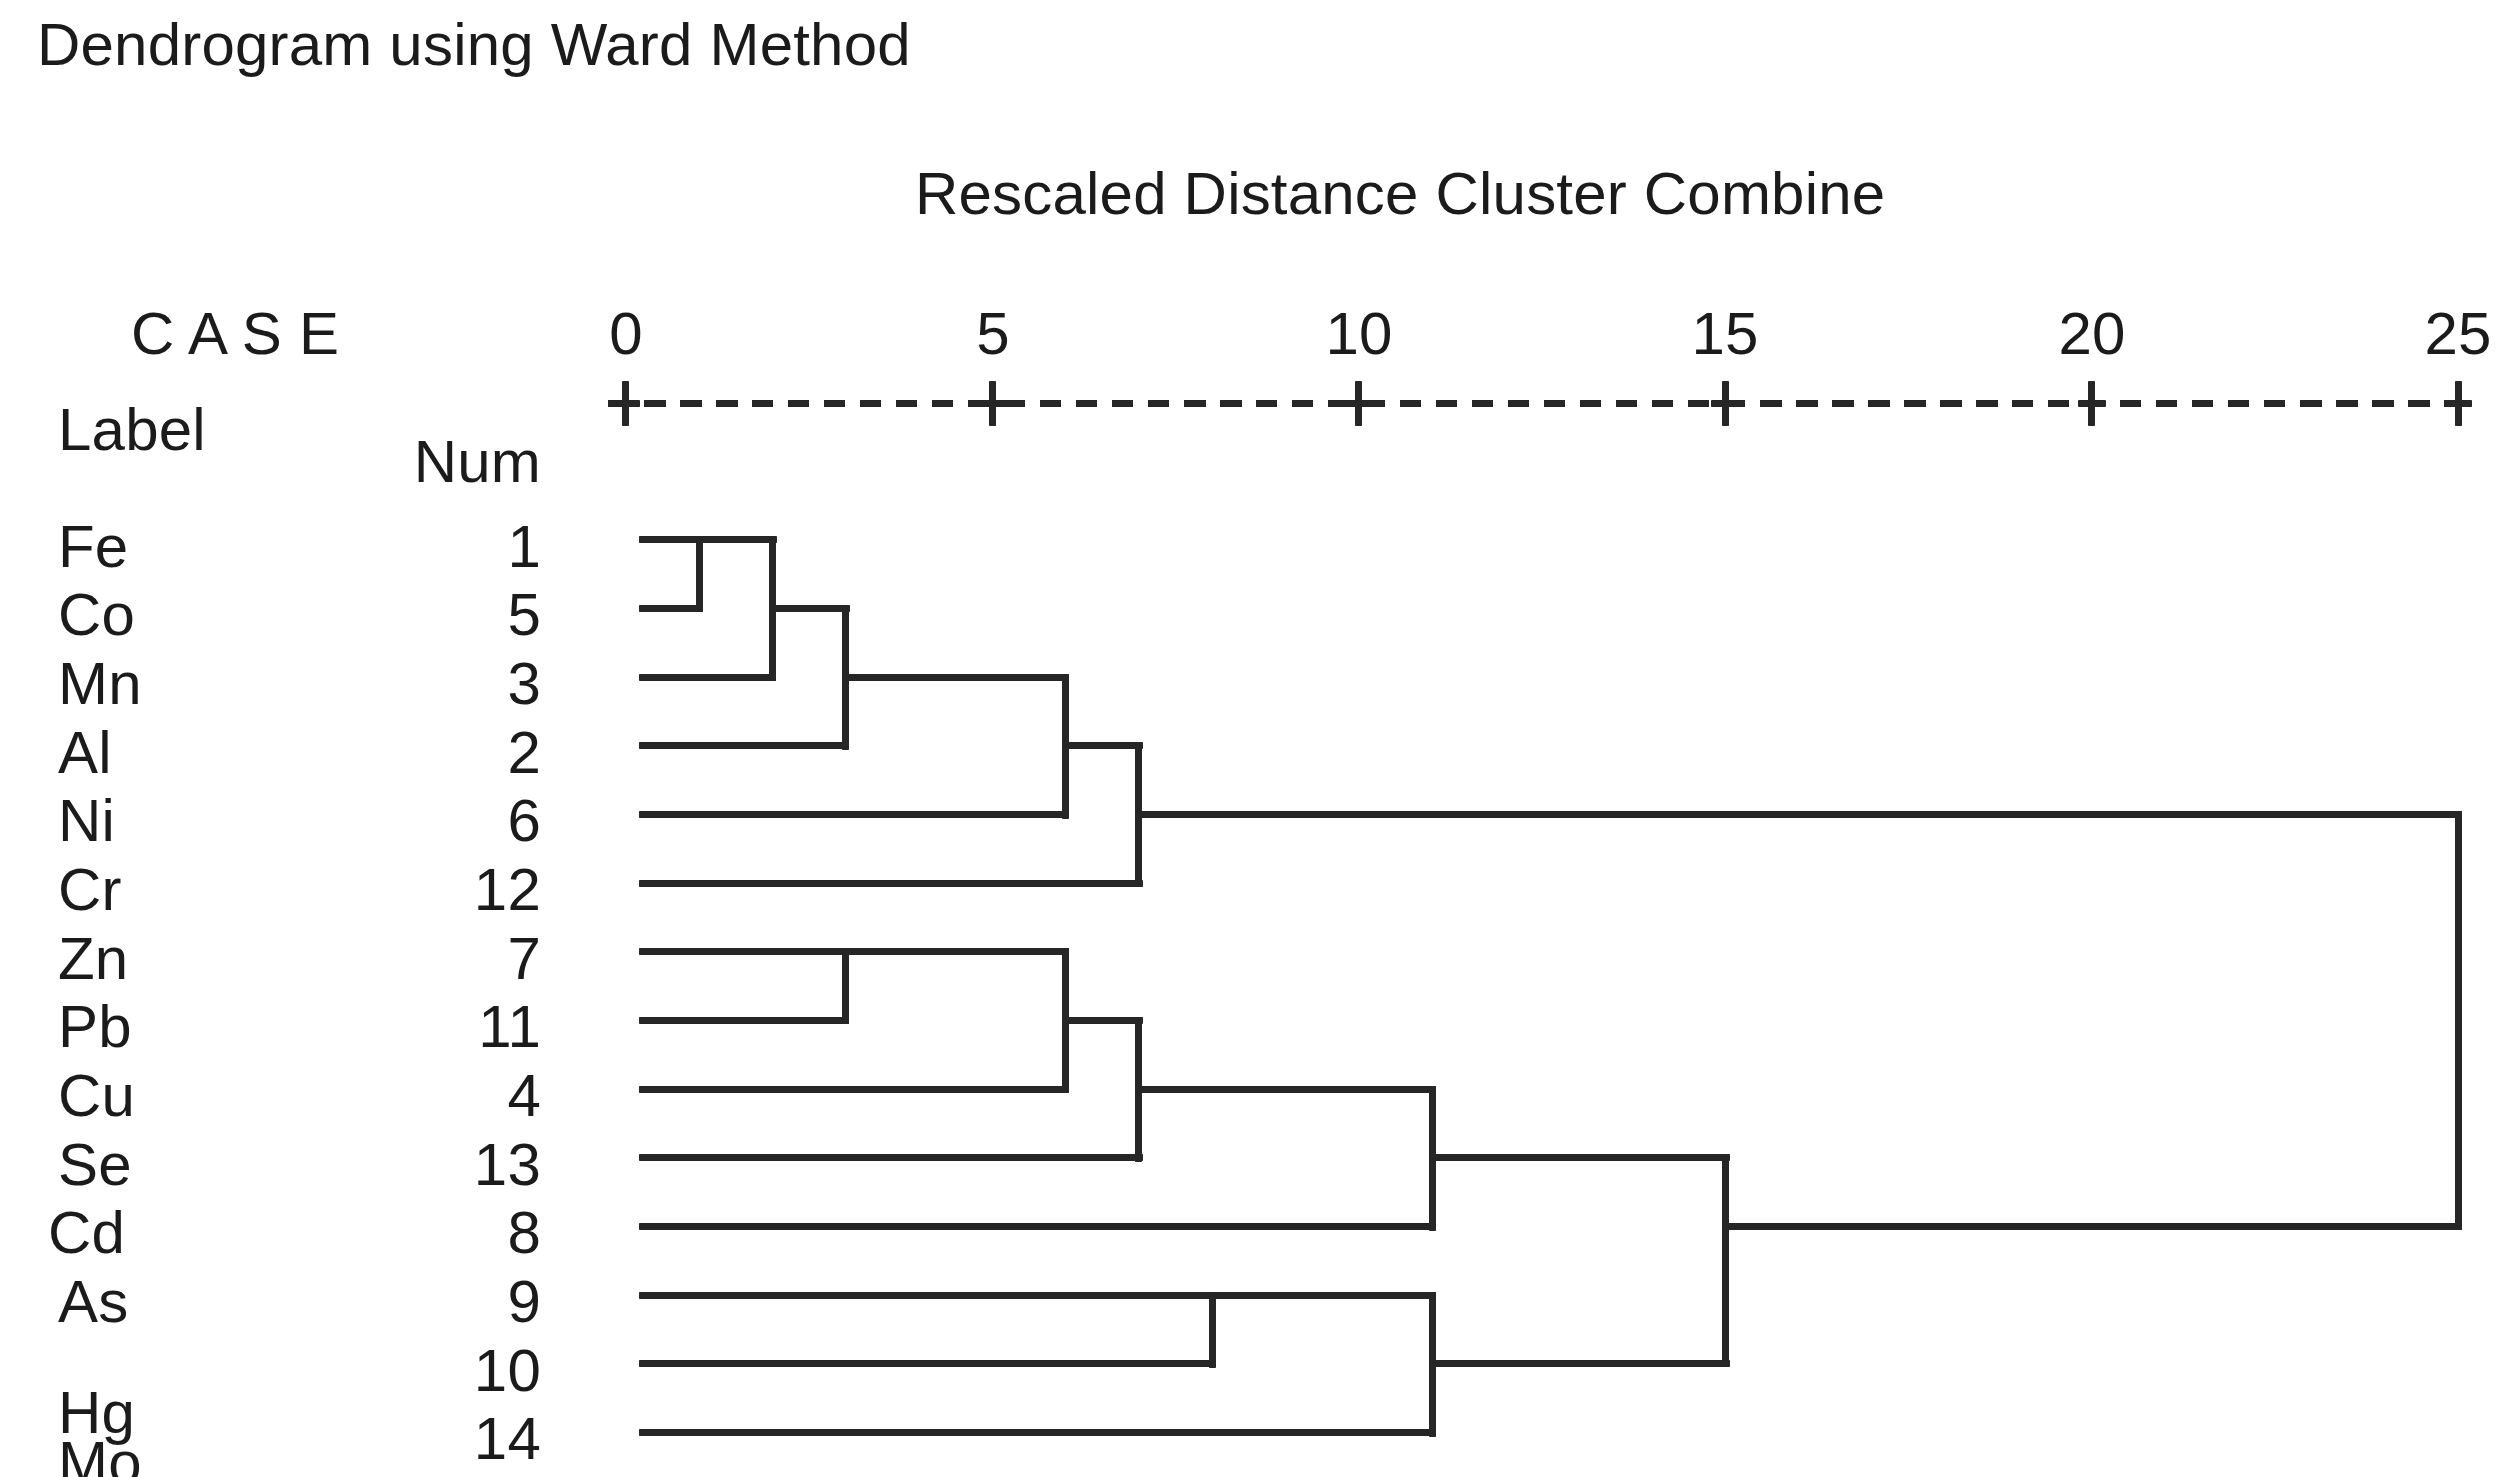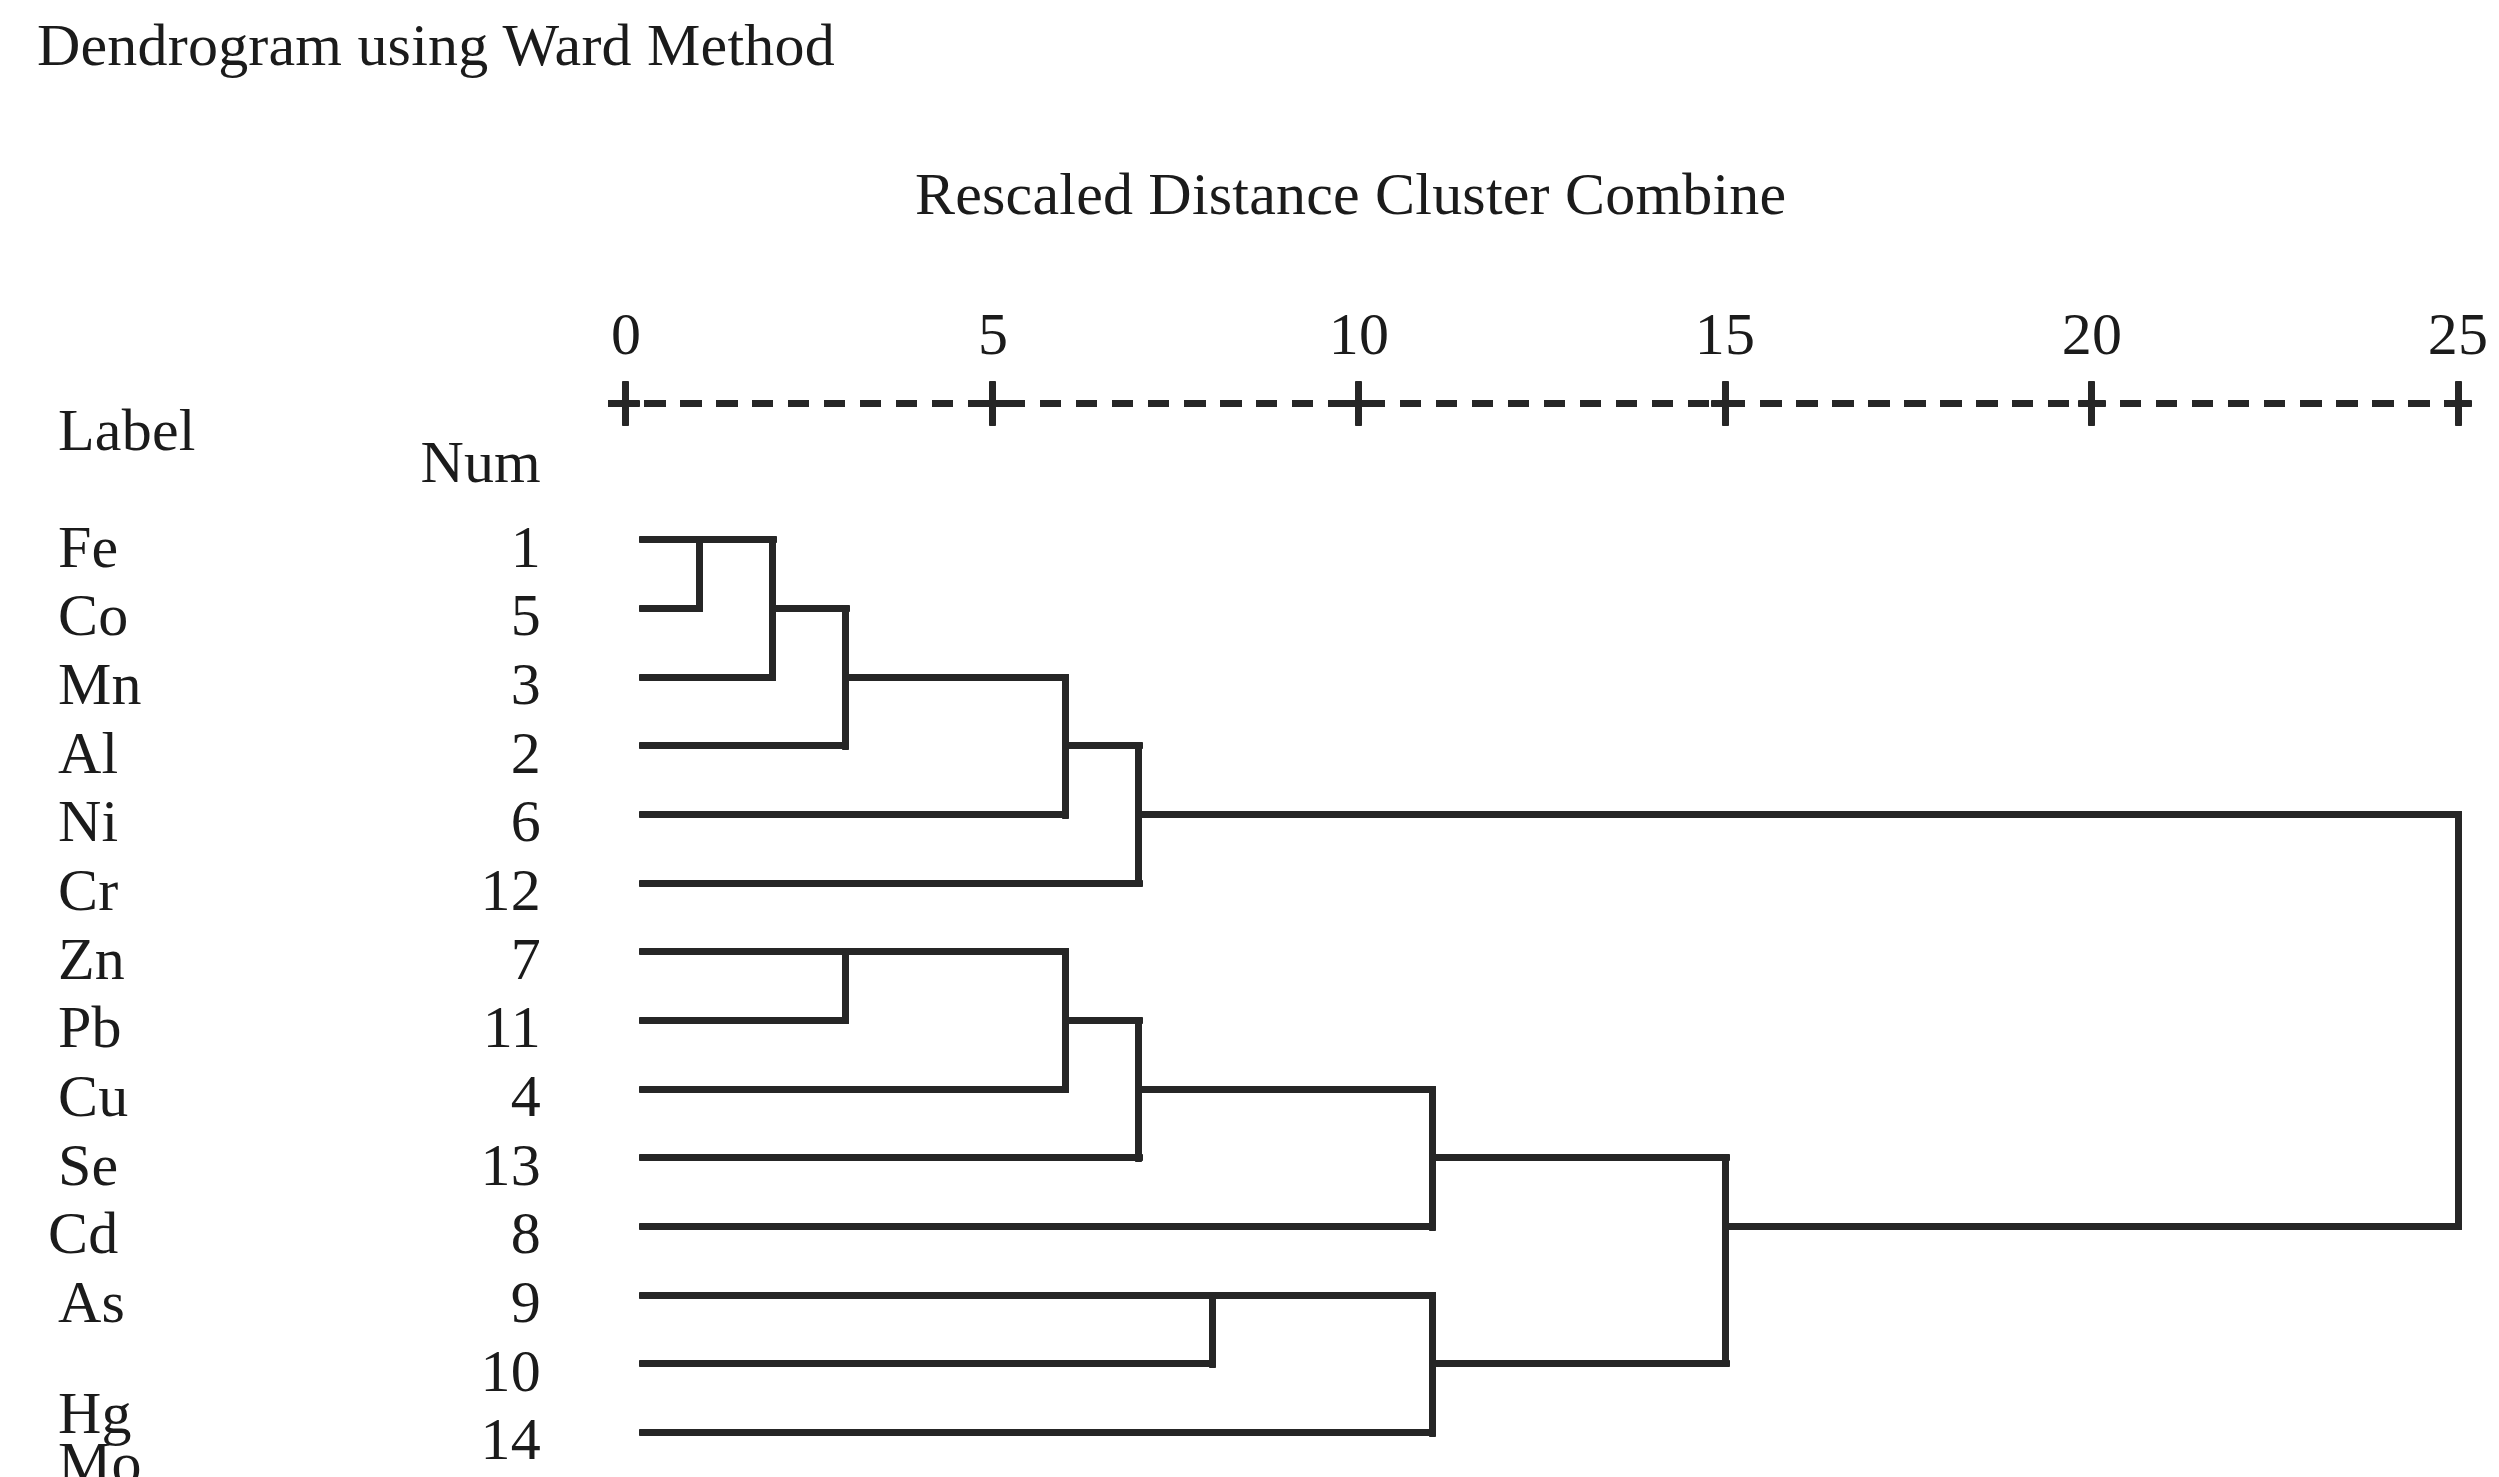--- a/index.html
+++ b/index.html
@@ -2,21 +2,21 @@
 <html style="font-size:13.2px"><head>
 <meta charset="utf-8">
 <style>
   html, body { margin:0; padding:0; background:#ffffff; }
   .stage {
     position: relative;
     width: 2500px;
     height: 1477px;
     background: #ffffff;
     overflow: hidden;
-    font-family: Liberation Serif, serif;
+    font-family: Liberation Sans, sans-serif;
     color: #1b1b1b;
   }
   .txt {
     position: absolute;
     font-size: 60px;
     line-height: 66px;
     height: 66px;
     letter-spacing: 0.2px;
     white-space: pre;
     color: #1b1b1b;
@@ -36,20 +36,21 @@
 </style>
 </head>
 <body>
 
 <div class="stage">
 
   <div class="txt" style="left:37px; top:12.4px;">Dendrogram using Ward Method</div>
 
   <div class="txt" style="left:915px; top:161px;">Rescaled Distance Cluster Combine</div>
 
+  <div class="txt" style="left:131px; top:301px;">C A S E</div>
 
   <div class="txt" style="left:58px; top:397px;">Label</div>
 
   <div class="txt right" style="left:314px; width:227px; top:397px;margin-top:32px;">Num</div>
 
   <div id="tick-labels">
       <div class="txt center" style="left: 626px; top: 301px;">0</div>
       <div class="txt center" style="left: 993px; top: 301px;">5</div>
       <div class="txt center" style="left: 1359px; top: 301px;">10</div>
       <div class="txt center" style="left: 1725px; top: 301px;">15</div>

